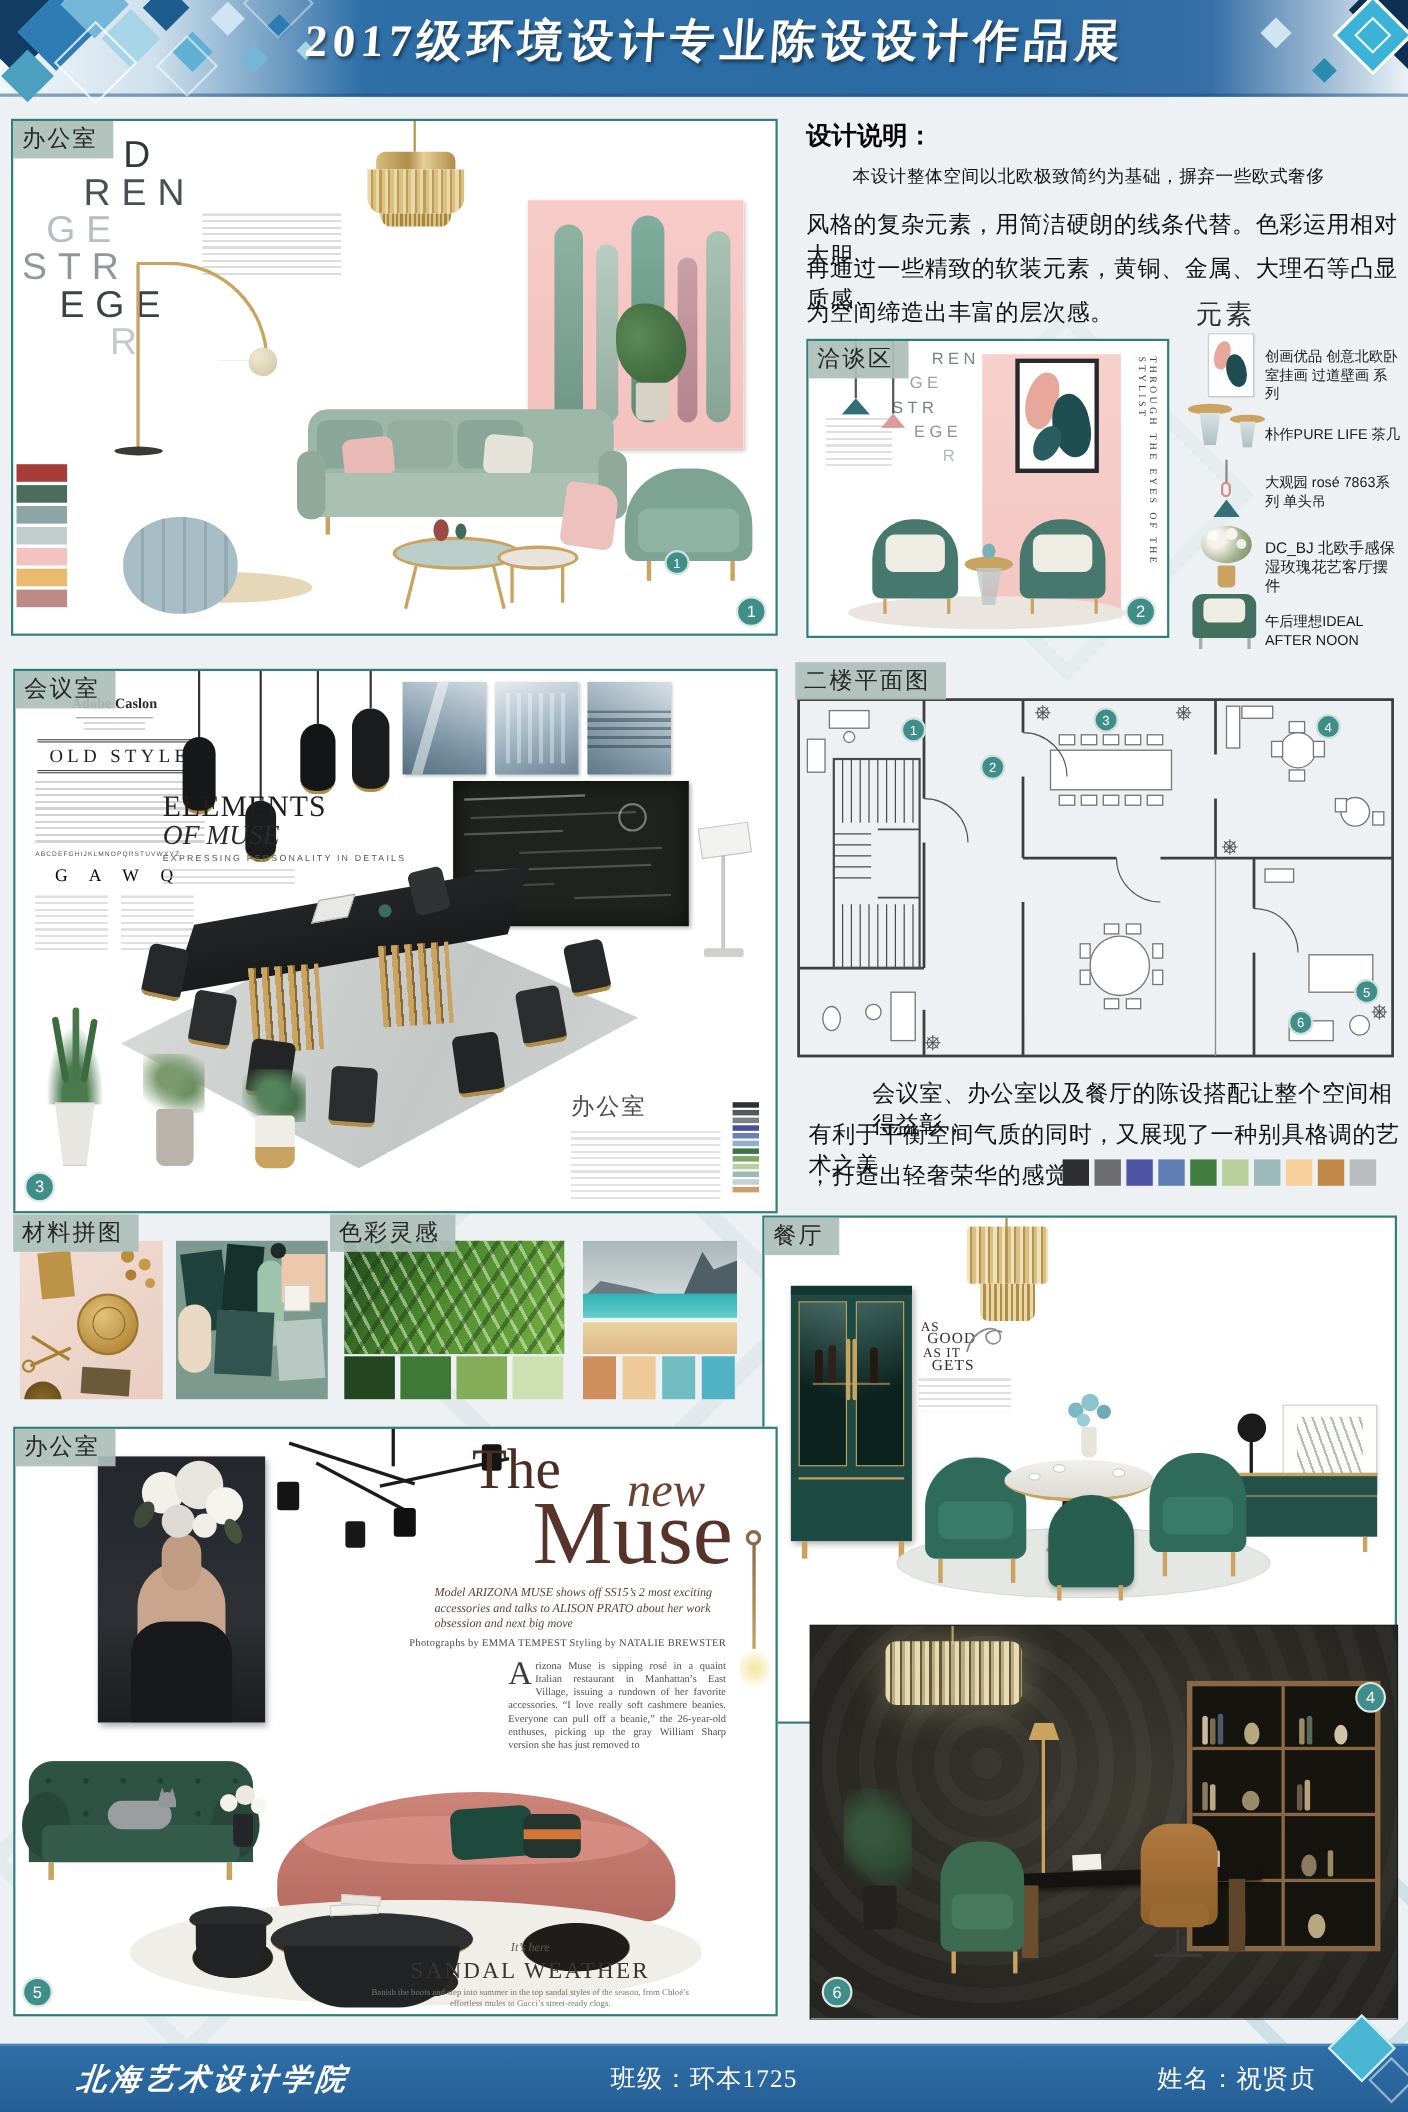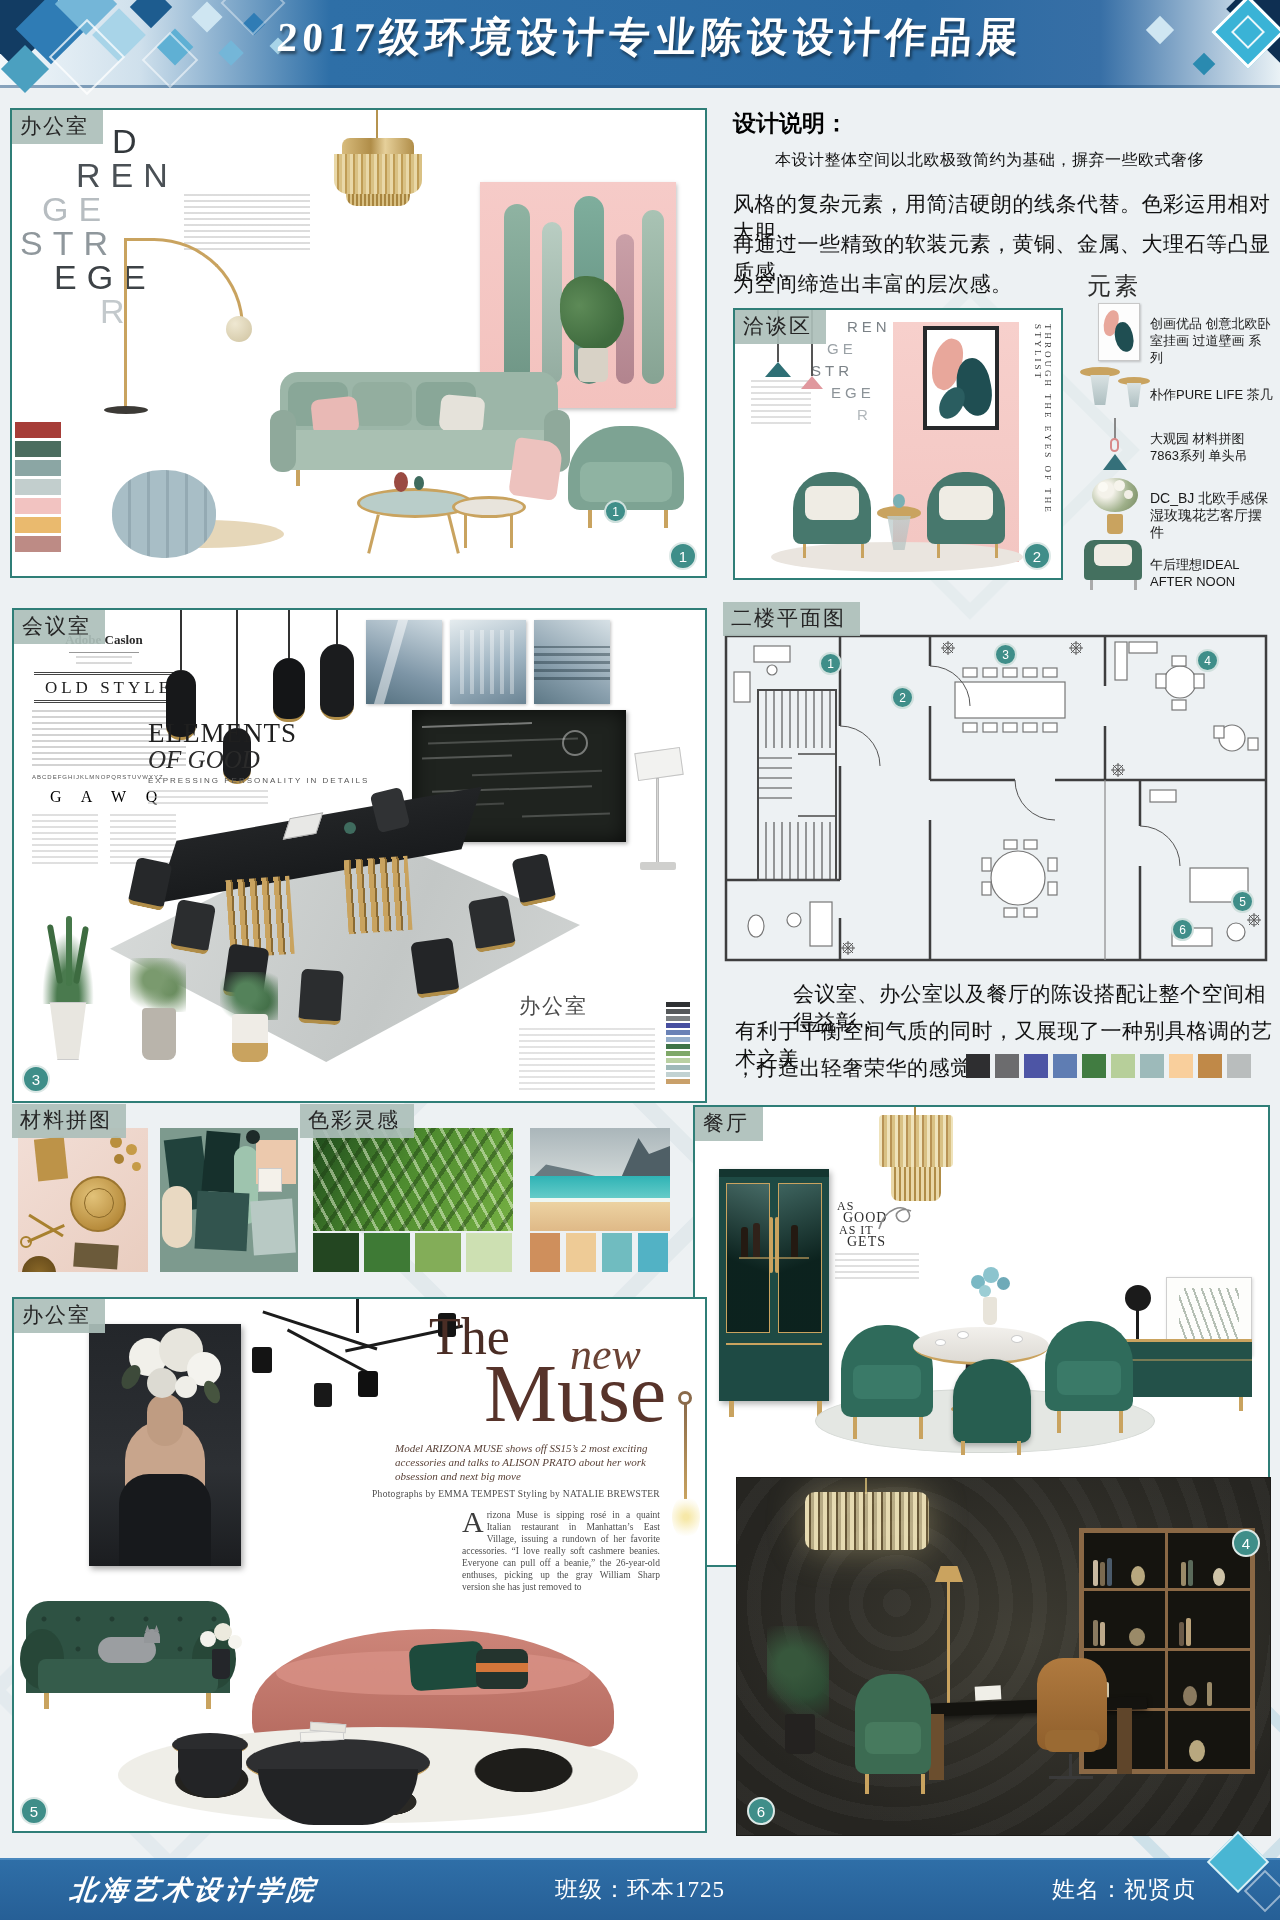--- a/index.html
+++ b/index.html
@@ -228,21 +228,21 @@
     </div>
     <div class="abs" style="left:1150px;top:386px;width:124px;font-size:13px;line-height:17px;color:#1a1a1a">朴作PURE LIFE 茶几</div>
 
     <div class="abs" style="left:1102px;top:418px;width:26px;height:56px">
       <span>
         <span class="abs" style="left:12px;top:0;width:1.5px;height:22px;background:#888"></span>
         <span class="abs" style="left:8px;top:20px;width:9px;height:14px;border:2px solid #d88a8a;border-radius:6px;background:transparent"></span>
         <span class="abs" style="left:1px;top:36px;width:24px;height:16px;background:#35707a;clip-path:polygon(50% 0,100% 100%,0 100%)"></span>
       </span>
     </div>
-    <div class="abs" style="left:1150px;top:430px;width:124px;font-size:13px;line-height:17px;color:#1a1a1a">大观园 材料拼图 7863系列 单头吊</div>
+    <div class="abs" style="left:1150px;top:430px;width:124px;font-size:13px;line-height:17px;color:#1a1a1a">大观园 rosé 7863系列 单头吊</div>
 
     <div class="abs" style="left:1090px;top:476px;width:50px;height:62px">
       <span>
         <span class="abs" style="left:2px;top:2px;width:46px;height:34px;border-radius:50%;background:radial-gradient(circle at 30% 35%,#f4f2ea 20%,#9fb08a 60%,#73875f)"></span>
         <span class="abs c" style="left:8px;top:6px;width:10px;height:10px;background:#fbfaf4"></span>
         <span class="abs c" style="left:24px;top:4px;width:11px;height:11px;background:#f6f4ec"></span>
         <span class="abs c" style="left:34px;top:14px;width:9px;height:9px;background:#f2efe6"></span>
         <span class="abs" style="left:17px;top:38px;width:16px;height:20px;background:#c9a35f;border-radius:2px 2px 4px 4px"></span>
       </span>
     </div>
@@ -294,21 +294,21 @@
       <div class="abs" style="left:436px;top:10px;width:76px;height:84px;background:linear-gradient(160deg,#e5ecef,#9fb4c2 55%,#6b8494);box-shadow:1px 1px 3px rgba(0,0,0,.25)">
         <div class="abs" style="left:10px;top:10px;width:56px;height:64px;background:repeating-linear-gradient(90deg,rgba(255,255,255,.35) 0 4px,transparent 4px 10px)"></div>
       </div>
       <div class="abs" style="left:520px;top:10px;width:76px;height:84px;background:linear-gradient(210deg,#d7e1e6,#8aa0ae 60%,#5d7886);box-shadow:1px 1px 3px rgba(0,0,0,.25)">
         <div class="abs" style="left:0;top:26px;width:76px;height:34px;background:repeating-linear-gradient(0deg,rgba(20,40,50,.4) 0 3px,transparent 3px 8px)"></div>
       </div>
     </div>
 
     <div>
       <div class="abs serif" style="left:134px;top:108px;font-size:27px;color:#1f1f1f;letter-spacing:1px">ELEMENTS</div>
-      <div class="abs serif" style="left:134px;top:136px;font-size:25px;font-style:italic;color:#2a2a2a">OF GOOD</div>
+      <div class="abs serif" style="left:134px;top:136px;font-size:25px;font-style:italic;color:#2a2a2a">OF MUSE</div>
       <div class="abs" style="left:134px;top:166px;font-size:8px;letter-spacing:2px;color:#555">EXPRESSING PERSONALITY IN DETAILS</div>
       <div class="abs tl" style="left:134px;top:180px;width:120px;height:14px;opacity:.5"></div>
     </div>
 
     <div class="abs" style="left:398px;top:100px;width:214px;height:132px;background:#1f231f;box-shadow:inset 0 0 20px rgba(0,0,0,.7),2px 2px 4px rgba(0,0,0,.3)">
       <div class="chalk" style="left:10px;top:14px;width:110px"></div>
       <div class="chalk" style="left:16px;top:30px;width:150px;opacity:.5"></div>
       <div class="chalk" style="left:10px;top:46px;width:90px;opacity:.6"></div>
       <div class="chalk" style="left:60px;top:62px;width:130px;opacity:.45"></div>
       <div class="chalk" style="left:20px;top:78px;width:160px;opacity:.55"></div>
@@ -707,20 +707,25 @@
       <div class="abs" style="left:158px;top:434px;width:76px;height:24px;border-radius:50%;background:#2b2c2e;border-bottom:2px solid #caa35f"></div>
       <div class="abs" style="left:164px;top:450px;width:64px;height:48px;border-radius:0 0 30px 30px;background:#232426"></div>
     </div>
     <div>
       <div class="abs" style="left:232px;top:440px;width:184px;height:48px;border-radius:50%;background:#2e2f31;border-bottom:3px solid #caa35f"></div>
       <div class="abs" style="left:244px;top:470px;width:160px;height:56px;border-radius:0 0 60px 60px;background:#222325"></div>
       <div class="abs" style="left:286px;top:432px;width:44px;height:10px;background:#f2f1ec;border:1px solid #ccc;transform:rotate(-3deg)"></div>
       <div class="abs" style="left:296px;top:424px;width:36px;height:9px;background:#e7e5de;border:1px solid #ccc;transform:rotate(4deg)"></div>
     </div>
 
+    <div class="abs" style="left:318px;top:466px;width:300px;text-align:center">
+      <div class="serif" style="font-size:11px;font-style:italic;color:#6b5a4a">It’s here</div>
+      <div class="serif" style="font-size:21px;letter-spacing:2px;color:#3b3330;margin-top:2px">SANDAL WEATHER</div>
+      <div class="serif" style="font-size:8px;line-height:10px;color:#7a756e;margin-top:3px">Banish the boots and step into summer in the top sandal styles of the season, from Chloé’s effortless mules to Gucci’s street-ready clogs.</div>
+    </div>
     <div class="badge" style="left:6px;bottom:6px">5</div>
   </div>
 
   <div class="abs" style="left:737px;top:1478px;width:533px;height:357px;background:radial-gradient(ellipse at 55% 45%,#3c3a31,#262521 75%);box-shadow:0 0 0 1px #1c1b18;overflow:hidden">
     <div class="abs" style="left:0;top:0;width:533px;height:357px;background:repeating-radial-gradient(circle at 30% 35%,rgba(255,255,255,.035) 0 14px,transparent 14px 34px)"></div>
 
     <div>
       <div class="abs" style="left:128px;top:0;width:2px;height:16px;background:#b09a60"></div>
       <div class="abs" style="left:68px;top:14px;width:124px;height:58px;border-radius:10px;background:repeating-linear-gradient(90deg,rgba(240,228,185,.95) 0 4px,rgba(140,115,65,.6) 4px 6px,rgba(230,214,165,.75) 6px 9px);box-shadow:0 0 36px rgba(244,226,160,.35)"></div>
     </div>

